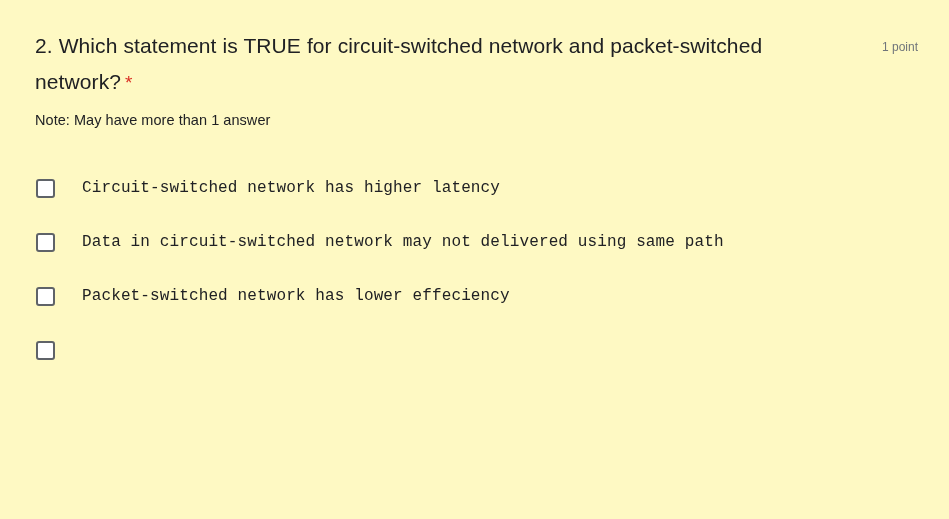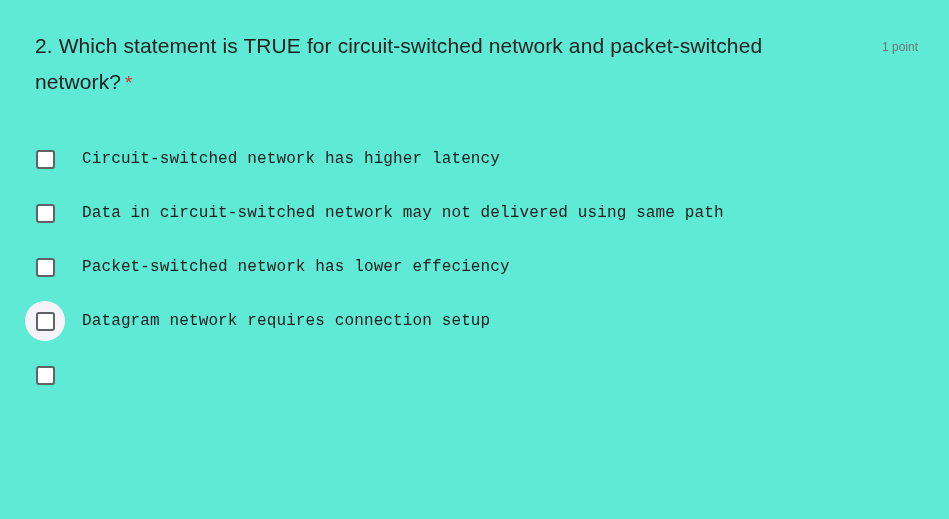--- a/index.html
+++ b/index.html
@@ -13,21 +13,21 @@
     font-family: "Liberation Sans", sans-serif;
     color: #202124;
     -webkit-font-smoothing: antialiased;
     overflow: hidden;
   }
 
   .question-card {
     position: relative;
     width: 949px;
     height: 519px;
-    background: #5eead4;
+    background: #fef9c3;
     box-sizing: border-box;
     padding: 28px 30px 0 35px;
   }
 
   .question-head {
     display: flex;
     align-items: flex-start;
     justify-content: space-between;
   }
 
@@ -123,20 +123,21 @@
 
 <div class="question-card">
 
   <div class="question-head">
     <div class="question-title-wrap">
       <span class="question-title">2. Which statement is TRUE for circuit-switched network and packet-switched network?</span><span class="required-asterisk">*</span>
     </div>
     <div class="points-label">1 point</div>
   </div>
 
+  <div class="question-note">Note: May have more than 1 answer</div>
 
   <div class="options-list">
 
     <div class="option-row">
       <span class="checkbox-hit">
         <span class="checkbox-box"></span>
       </span>
       <span class="option-label">Circuit-switched network has higher latency</span>
     </div>
 
@@ -148,26 +149,20 @@
     </div>
 
 
     <div class="option-row">
       <span class="checkbox-hit">
         <span class="checkbox-box"></span>
       </span>
       <span class="option-label">Packet-switched network has lower effeciency</span>
     </div>
 
-    <div class="option-row hovered">
-      <span class="checkbox-hit">
-        <span class="checkbox-box"></span>
-      </span>
-      <span class="option-label">Datagram network requires connection setup</span>
-    </div>
 
     <div class="option-row">
       <span class="checkbox-hit">
         <span class="checkbox-box"></span>
       </span>
     </div>
 
   </div>
 </div>
 

